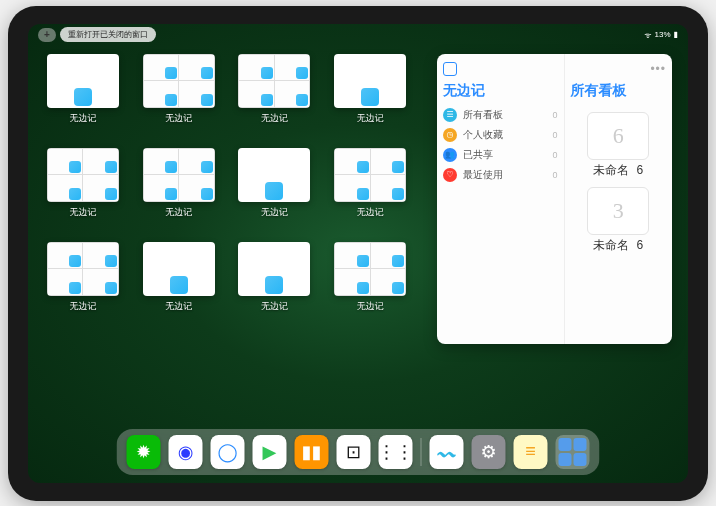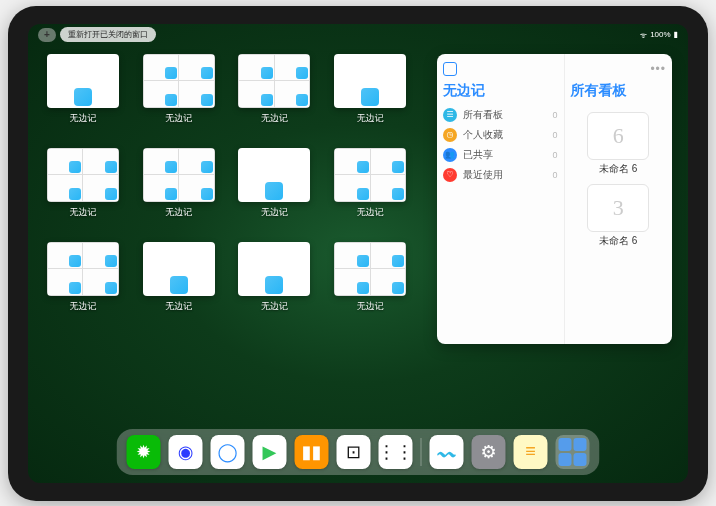--- a/index.html
+++ b/index.html
@@ -162,21 +162,21 @@
   .board-item {
     text-align:center; font-size:8px; color:#666;
     cursor:pointer;
   }
   .board-preview {
     width:62px;height:48px;border:1px solid #e4e4e4;border-radius:6px;
     margin:0 auto 2px; display:flex;align-items:center;justify-content:center;
     color:#ccc;font-size:22px;font-family:cursive;
     background:#fff;
   }
-  .board-name { font-size:10px; color:#333;}
+  .board-name { font-size:12px; color:#333;font-family:Liberation Mono, monospace;}
   .board-sub { font-size:6px; color:#aaa;}
 
   .dock {
     position:absolute;
     bottom: 8px; left: 50%; transform:translateX(-50%);
     height: 46px;
     background: rgba(200,200,200,0.35);
     border-radius: 16px;
     backdrop-filter: blur(10px);
     display:flex; align-items:center;
@@ -206,21 +206,21 @@
 <div class="ipad-frame">
   <div class="screen">
 
     <div class="statusbar">
       <div class="status-left">
         <div class="plus-btn">+</div>
         <div class="reopen-pill">重新打开已关闭的窗口</div>
       </div>
       <div class="status-right">
         <span>ᯤ</span>
-        <span>100%</span>
+        <span>13%</span>
         <span>▮</span>
       </div>
     </div>
 
     <div class="content">
 
       <div class="thumb-grid" id="thumb-grid">
           <div class="thumb">
             <div class="thumb-window blank"></div>
             <div class="thumb-label">无边记</div>

